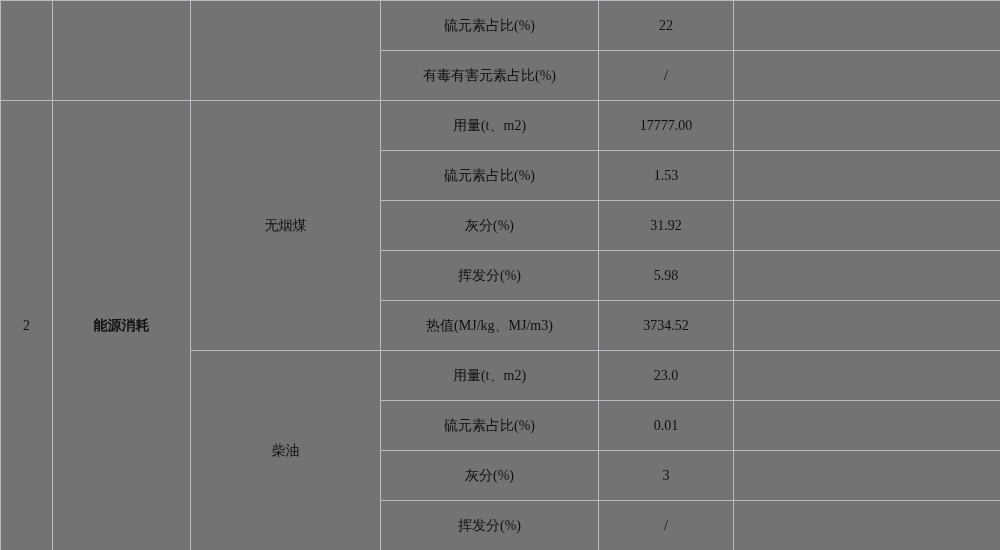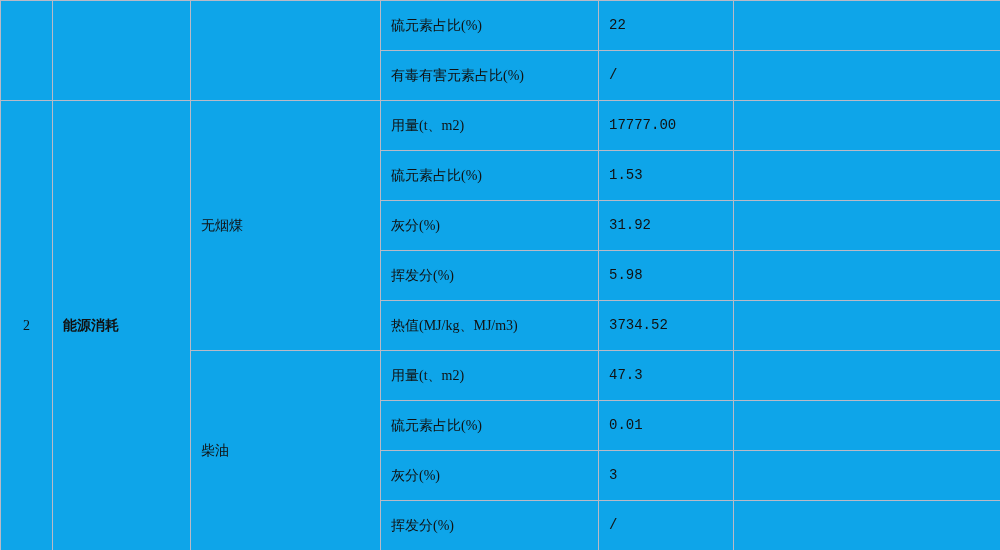--- a/index.html
+++ b/index.html
@@ -25,23 +25,24 @@
     table-layout: fixed;
     width: 1000px;
   }
   table.doc-table td {
     border: 1px solid #b9b9c6;
     padding: 0 10px;
     font-size: 14px;
     line-height: 1.4;
     vertical-align: middle;
     color: #111111;
-    background: #0ea5e9;
+    background: #737373;
     overflow: hidden;
     white-space: nowrap;
+    text-align: center;
   }
   
   col.c-index { width: 52px; }
   col.c-category { width: 138px; }
   col.c-subject { width: 190px; }
   col.c-metric { width: 218px; }
   col.c-value { width: 135px; }
   col.c-remark { width: 267px; }
 
   td.index-cell {
@@ -63,21 +64,21 @@
   }
   td.value-cell {
     text-align: left;
     font-size: 14px;
   }
   td.remark-cell {
     text-align: left;
   }
   .row-h-50 { height: 50px; }
   .num {
-    font-family: Liberation Mono, monospace;
+    font-family: Liberation Serif, serif;
   }
 </style>
 </head>
 <body>
 
 <div class="sheet">
   <table class="doc-table">
     <colgroup>
       <col class="c-index">
       <col class="c-category">
@@ -127,21 +128,21 @@
       </tr>
       <tr class="row-h-50">
         <td class="metric-cell">热值(MJ/kg、MJ/m3)</td>
         <td class="value-cell num">3734.52</td>
         <td class="remark-cell"></td>
       </tr>
 
       <tr class="row-h-50">
         <td class="subject-cell" rowspan="4">柴油</td>
         <td class="metric-cell">用量(t、m2)</td>
-        <td class="value-cell num">47.3</td>
+        <td class="value-cell num">23.0</td>
         <td class="remark-cell"></td>
       </tr>
       <tr class="row-h-50">
         <td class="metric-cell">硫元素占比(%)</td>
         <td class="value-cell num">0.01</td>
         <td class="remark-cell"></td>
       </tr>
       <tr class="row-h-50">
         <td class="metric-cell">灰分(%)</td>
         <td class="value-cell num">3</td>

